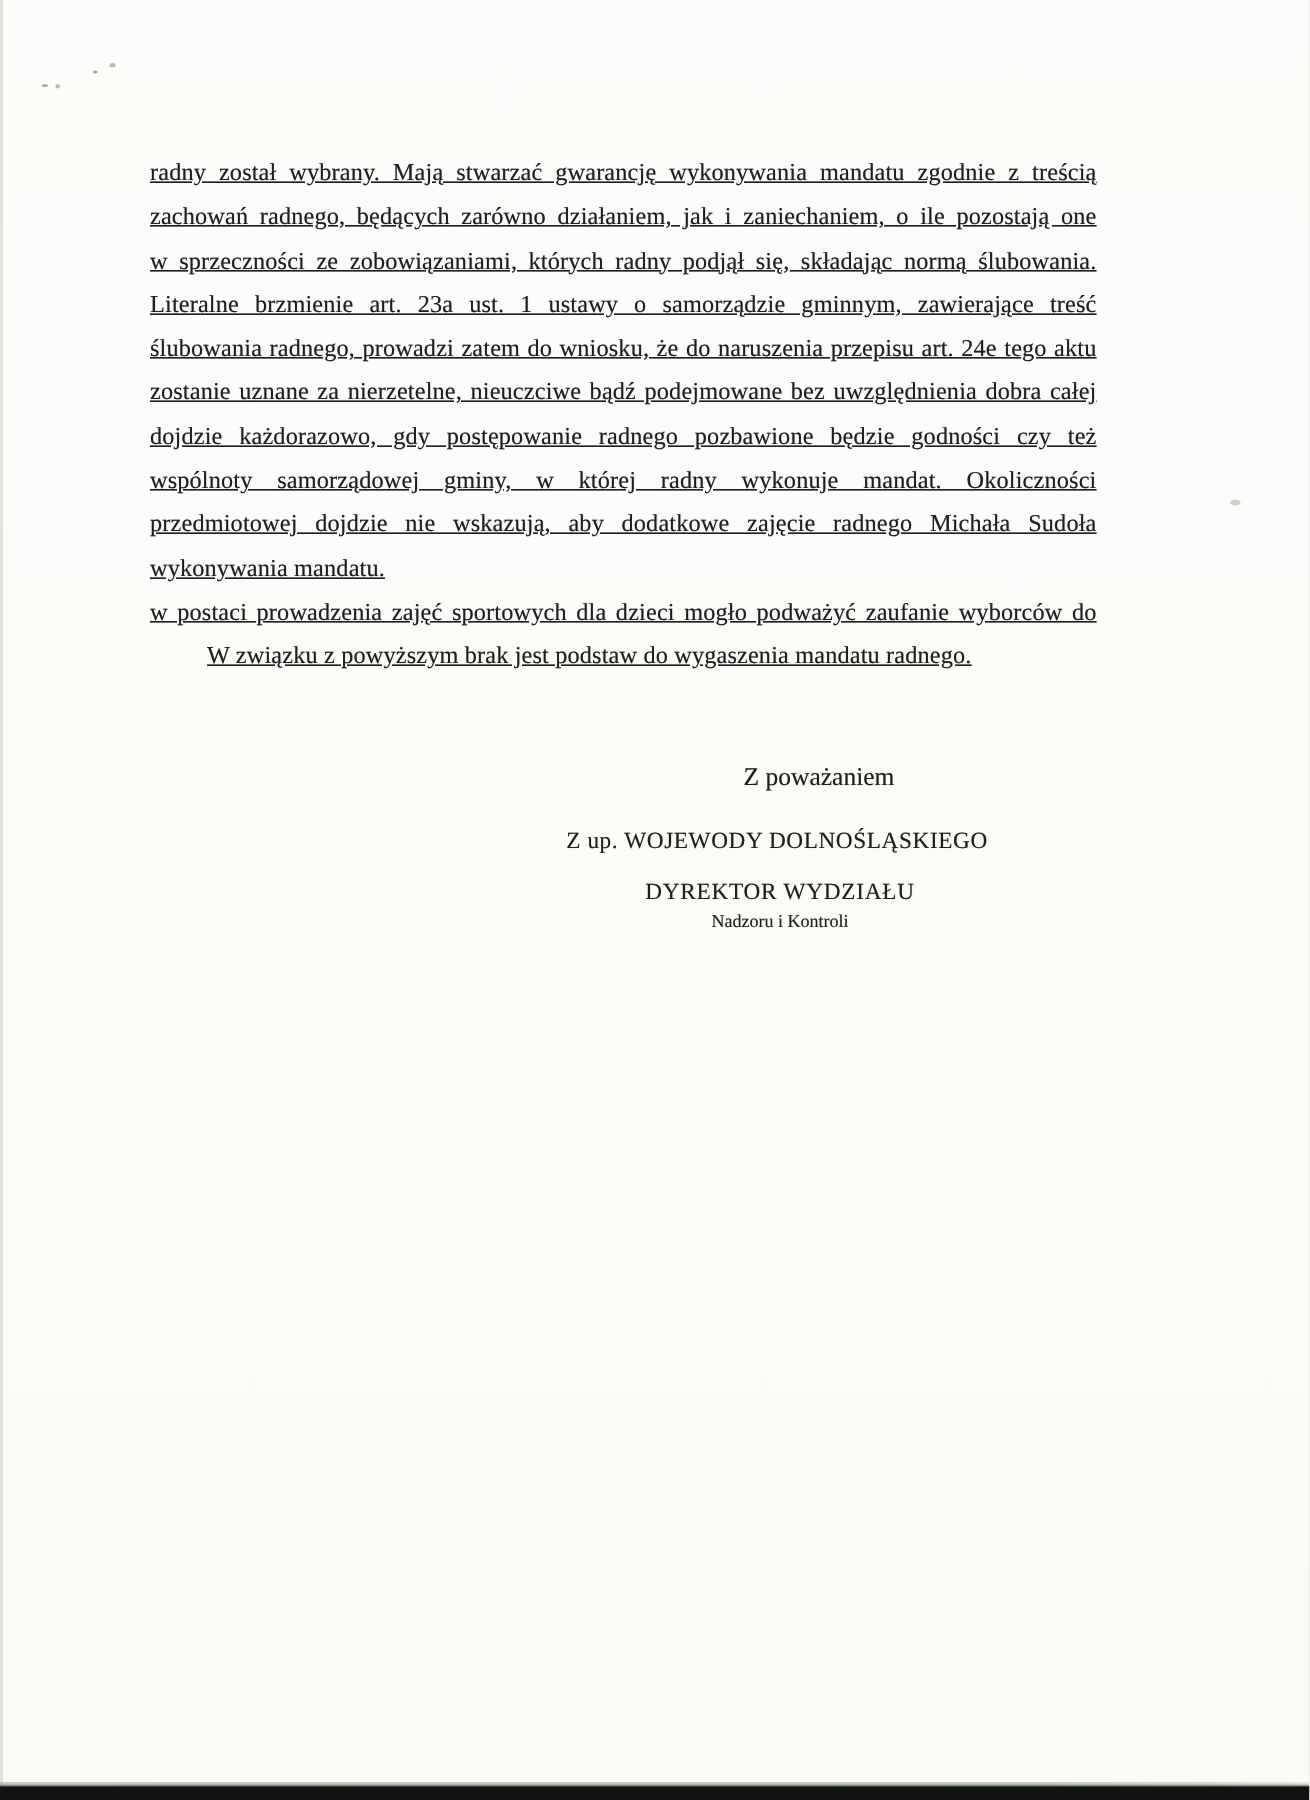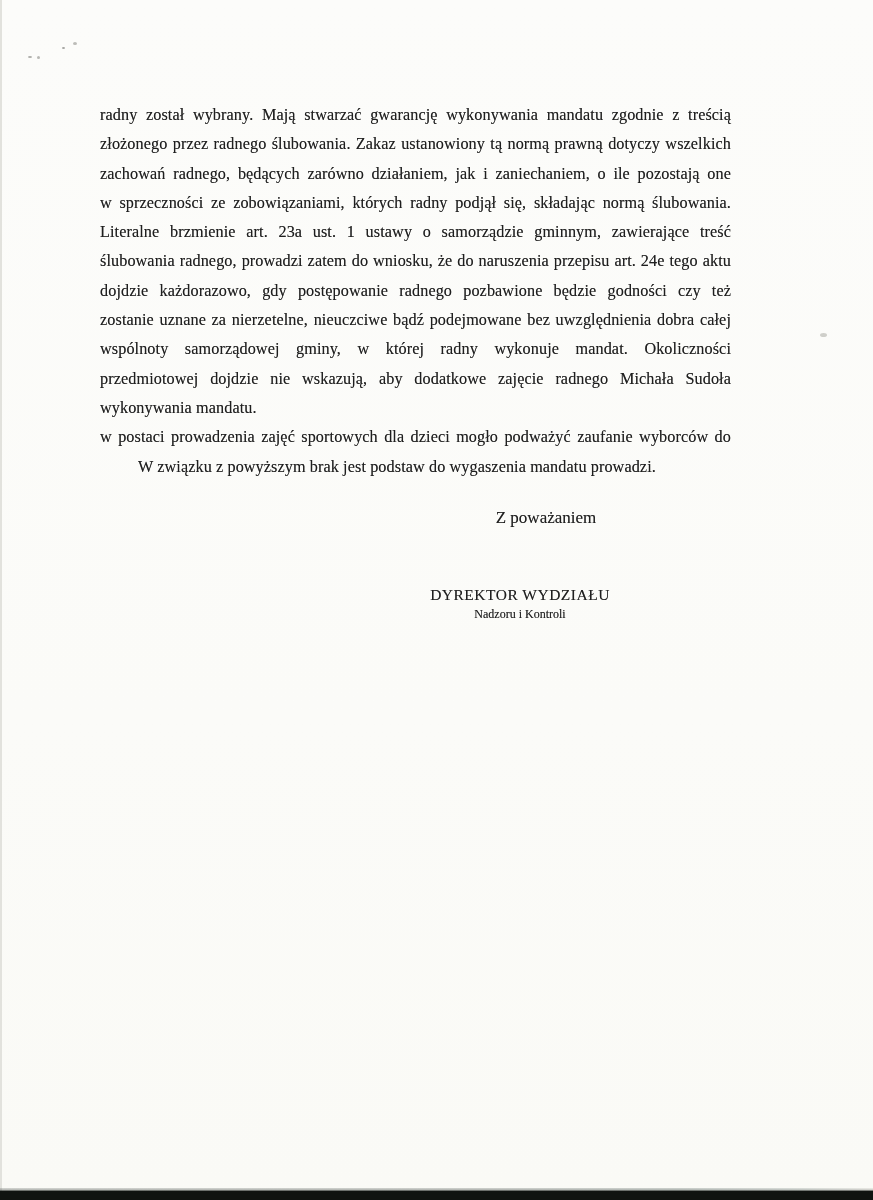--- a/index.html
+++ b/index.html
@@ -20,20 +20,21 @@
     background: #e2e2dd;
   }
   
   .body-text {
     position: absolute;
     left: 100px; top: 101px; width: 631px;
     font-size: 16.2px;
     line-height: 29.3px;
     letter-spacing: 0.1px;
     text-shadow: 0 0 0.5px rgba(40,40,40,0.55);
+    text-decoration: underline;
   }
   .line { text-align: justify; text-align-last: justify; }
   .line.short { text-align: left; text-align-last: left; }
   .line.indented { text-align: left; text-align-last: left; text-indent: 38px; }
   
   .closing {
     position: absolute; top: 497px; left: 546px; transform: translateX(-50%);
     font-size: 17px; white-space: nowrap;
     text-shadow: 0 0 0.5px rgba(40,40,40,0.5);
     margin-top: 11px;
@@ -83,36 +84,36 @@
   <div class="left-edge"></div>
 
   <span class="speckle sp1"></span>
   <span class="speckle sp2"></span>
   <span class="speckle sp3"></span>
   <span class="speckle sp4"></span>
   <span class="speckle sp5"></span>
 
   <div class="body-text">
     <div class="line">radny został wybrany. Mają stwarzać gwarancję wykonywania mandatu zgodnie z treścią</div>
-    <div class="line">złożonego przez radnego ślubowania. Zakaz ustanowiony tą normą prawną dotyczy wszelkich</div>
     <div class="line">zachowań radnego, będących zarówno działaniem, jak i zaniechaniem, o ile pozostają one</div>
     <div class="line">w sprzeczności ze zobowiązaniami, których radny podjął się, składając normą ślubowania.</div>
     <div class="line">Literalne brzmienie art. 23a ust. 1 ustawy o samorządzie gminnym, zawierające treść</div>
     <div class="line">ślubowania radnego, prowadzi zatem do wniosku, że do naruszenia przepisu art. 24e tego aktu</div>
+    <div class="line">zostanie uznane za nierzetelne, nieuczciwe bądź podejmowane bez uwzględnienia dobra całej</div>
     <div class="line">dojdzie każdorazowo, gdy postępowanie radnego pozbawione będzie godności czy też</div>
-    <div class="line">zostanie uznane za nierzetelne, nieuczciwe bądź podejmowane bez uwzględnienia dobra całej</div>
     <div class="line">wspólnoty samorządowej gminy, w której radny wykonuje mandat. Okoliczności</div>
     <div class="line">przedmiotowej dojdzie nie wskazują, aby dodatkowe zajęcie radnego Michała Sudoła</div>
     <div class="line short">wykonywania mandatu.</div>
     <div class="line">w postaci prowadzenia zajęć sportowych dla dzieci mogło podważyć zaufanie wyborców do</div>
-    <div class="line indented">W związku z powyższym brak jest podstaw do wygaszenia mandatu prowadzi.</div>
+    <div class="line indented">W związku z powyższym brak jest podstaw do wygaszenia mandatu radnego.</div>
   </div>
 
   <div class="closing">Z poważaniem</div>
 
+  <div class="authority">Z up. WOJEWODY DOLNOŚLĄSKIEGO</div>
 
   <div class="sig-block">
     <div class="sig-title">DYREKTOR WYDZIAŁU</div>
     <div class="sig-dept">Nadzoru i Kontroli</div>
   </div>
 
   <div class="bottom-gray"></div>
   <div class="bottom-bar"></div>
 
 </div>

